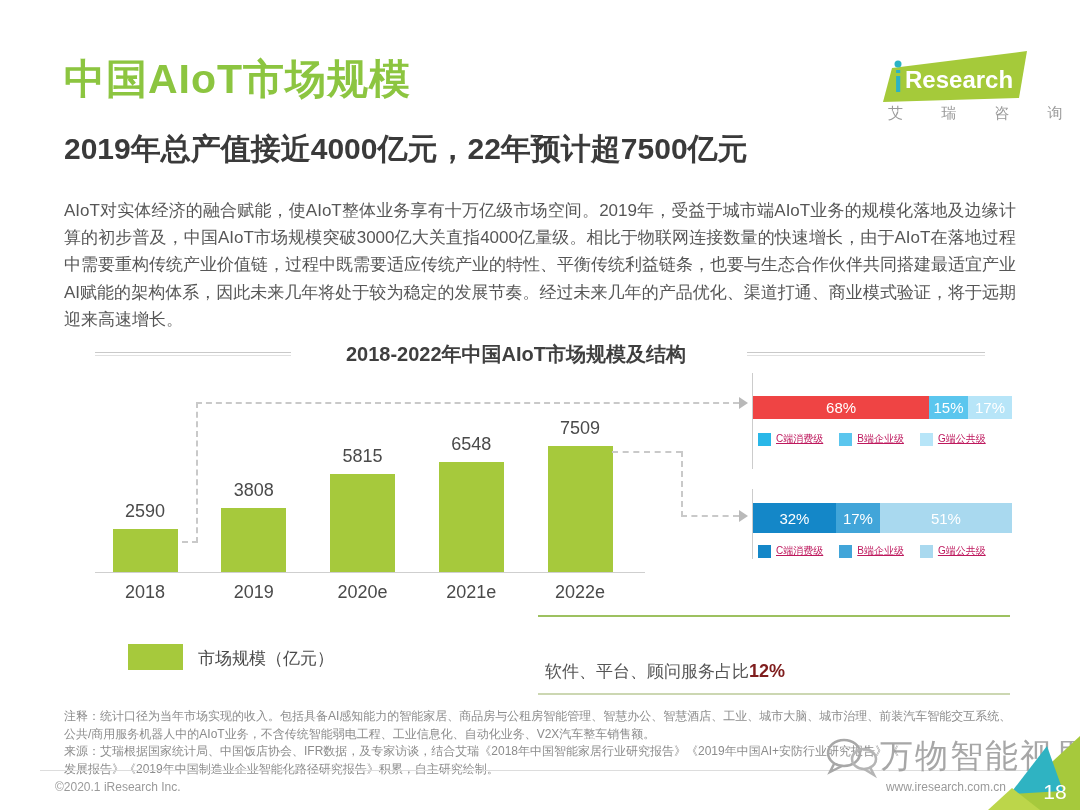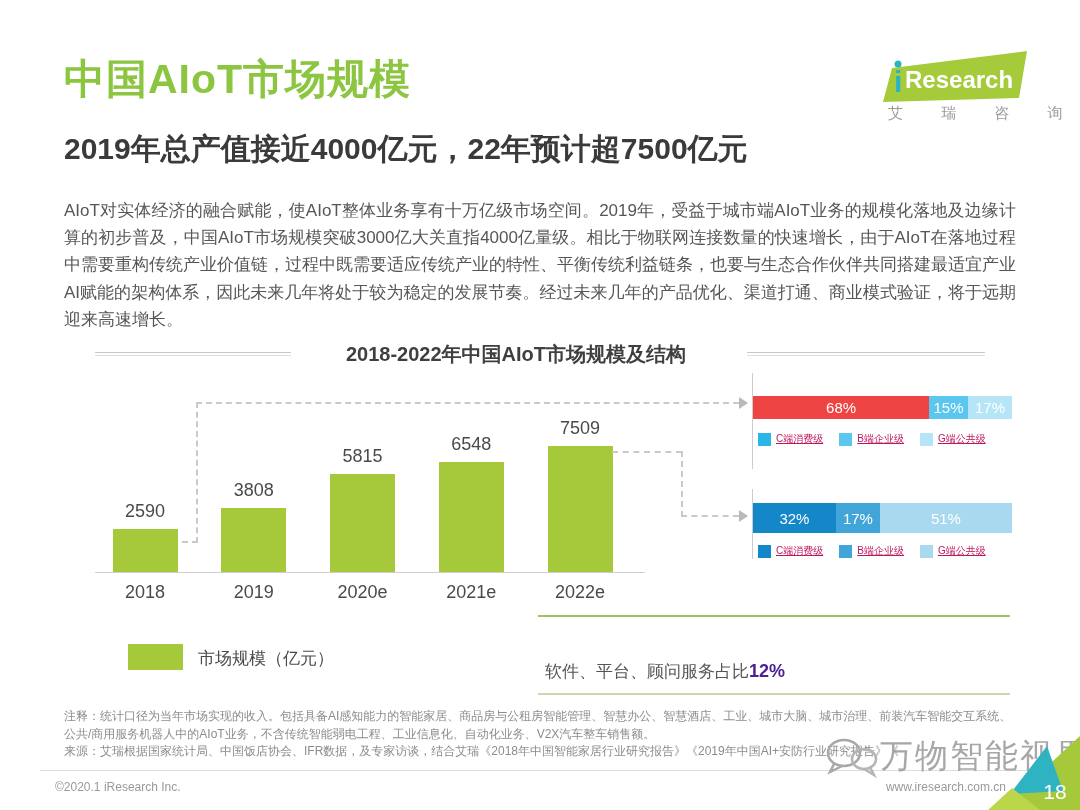--- a/index.html
+++ b/index.html
@@ -164,28 +164,29 @@
       </span>
     </div>
 
   <div class="main-legend">
     <span class="swatch" id="main-legend-swatch" style="background: rgb(166, 201, 60);"></span>
     <span class="lab">市场规模（亿元）</span>
   </div>
 
   <div class="hl-line hl-top"></div>
   <div class="hl-text" style="top:660px;">
-    <span>软件、平台、顾问服务占比</span><span class="val" id="hl-val-2" style="color: #4c1d95;">12%</span>
+    <span>软件、平台、顾问服务占比</span><span class="val" id="hl-val-2" style="color: #7f1d1d;">12%</span>
   </div>
   <div class="hl-line hl-bottom"></div>
 
   <div class="notes">
     <div>注释：统计口径为当年市场实现的收入。包括具备AI感知能力的智能家居、商品房与公租房智能管理、智慧办公、智慧酒店、工业、城市大脑、城市治理、前装汽车智能交互系统、</div>
     <div>公共/商用服务机器人中的AIoT业务，不含传统智能弱电工程、工业信息化、自动化业务、V2X汽车整车销售额。</div>
     <div>来源：艾瑞根据国家统计局、中国饭店协会、IFR数据，及专家访谈，结合艾瑞《2018年中国智能家居行业研究报告》《2019年中国AI+安防行业研究报告》《</div>
+    <div>发展报告》《2019年中国制造业企业智能化路径研究报告》积累，自主研究绘制。</div>
   </div>
 
   <div class="watermark">
     <svg width="58" height="44" viewBox="0 0 58 44">
       <ellipse cx="22" cy="18" rx="16" ry="13" fill="none" stroke="#a8a8a8" stroke-width="2.5"></ellipse>
       <path d="M12 29 L8 37 L20 31" fill="none" stroke="#a8a8a8" stroke-width="2.5"></path>
       <ellipse cx="42" cy="24" rx="12" ry="10" fill="none" stroke="#b5b5b5" stroke-width="2.5"></ellipse>
       <path d="M48 32 L52 40 L42 34" fill="none" stroke="#b5b5b5" stroke-width="2.5"></path>
     </svg>
     <span class="watermark-text">万物智能视界</span>

